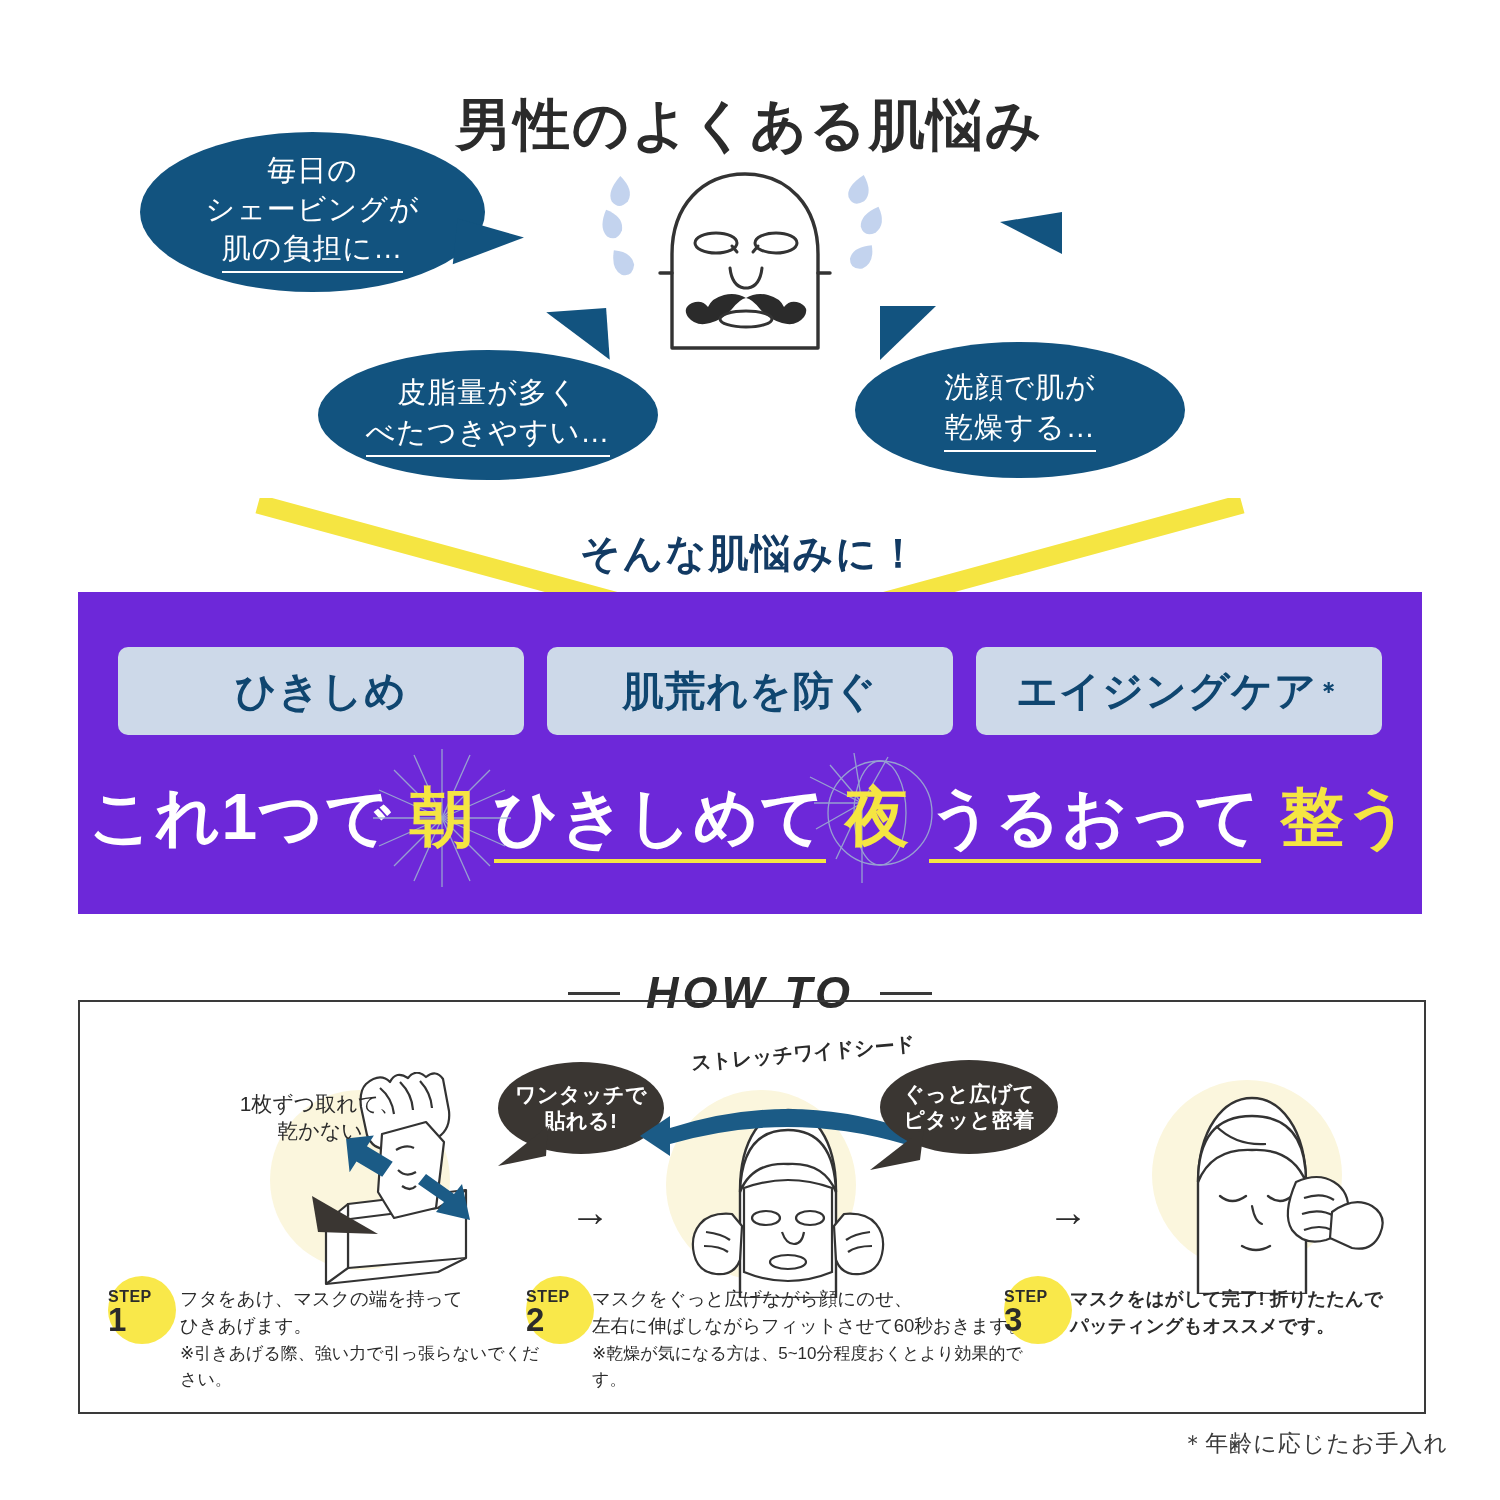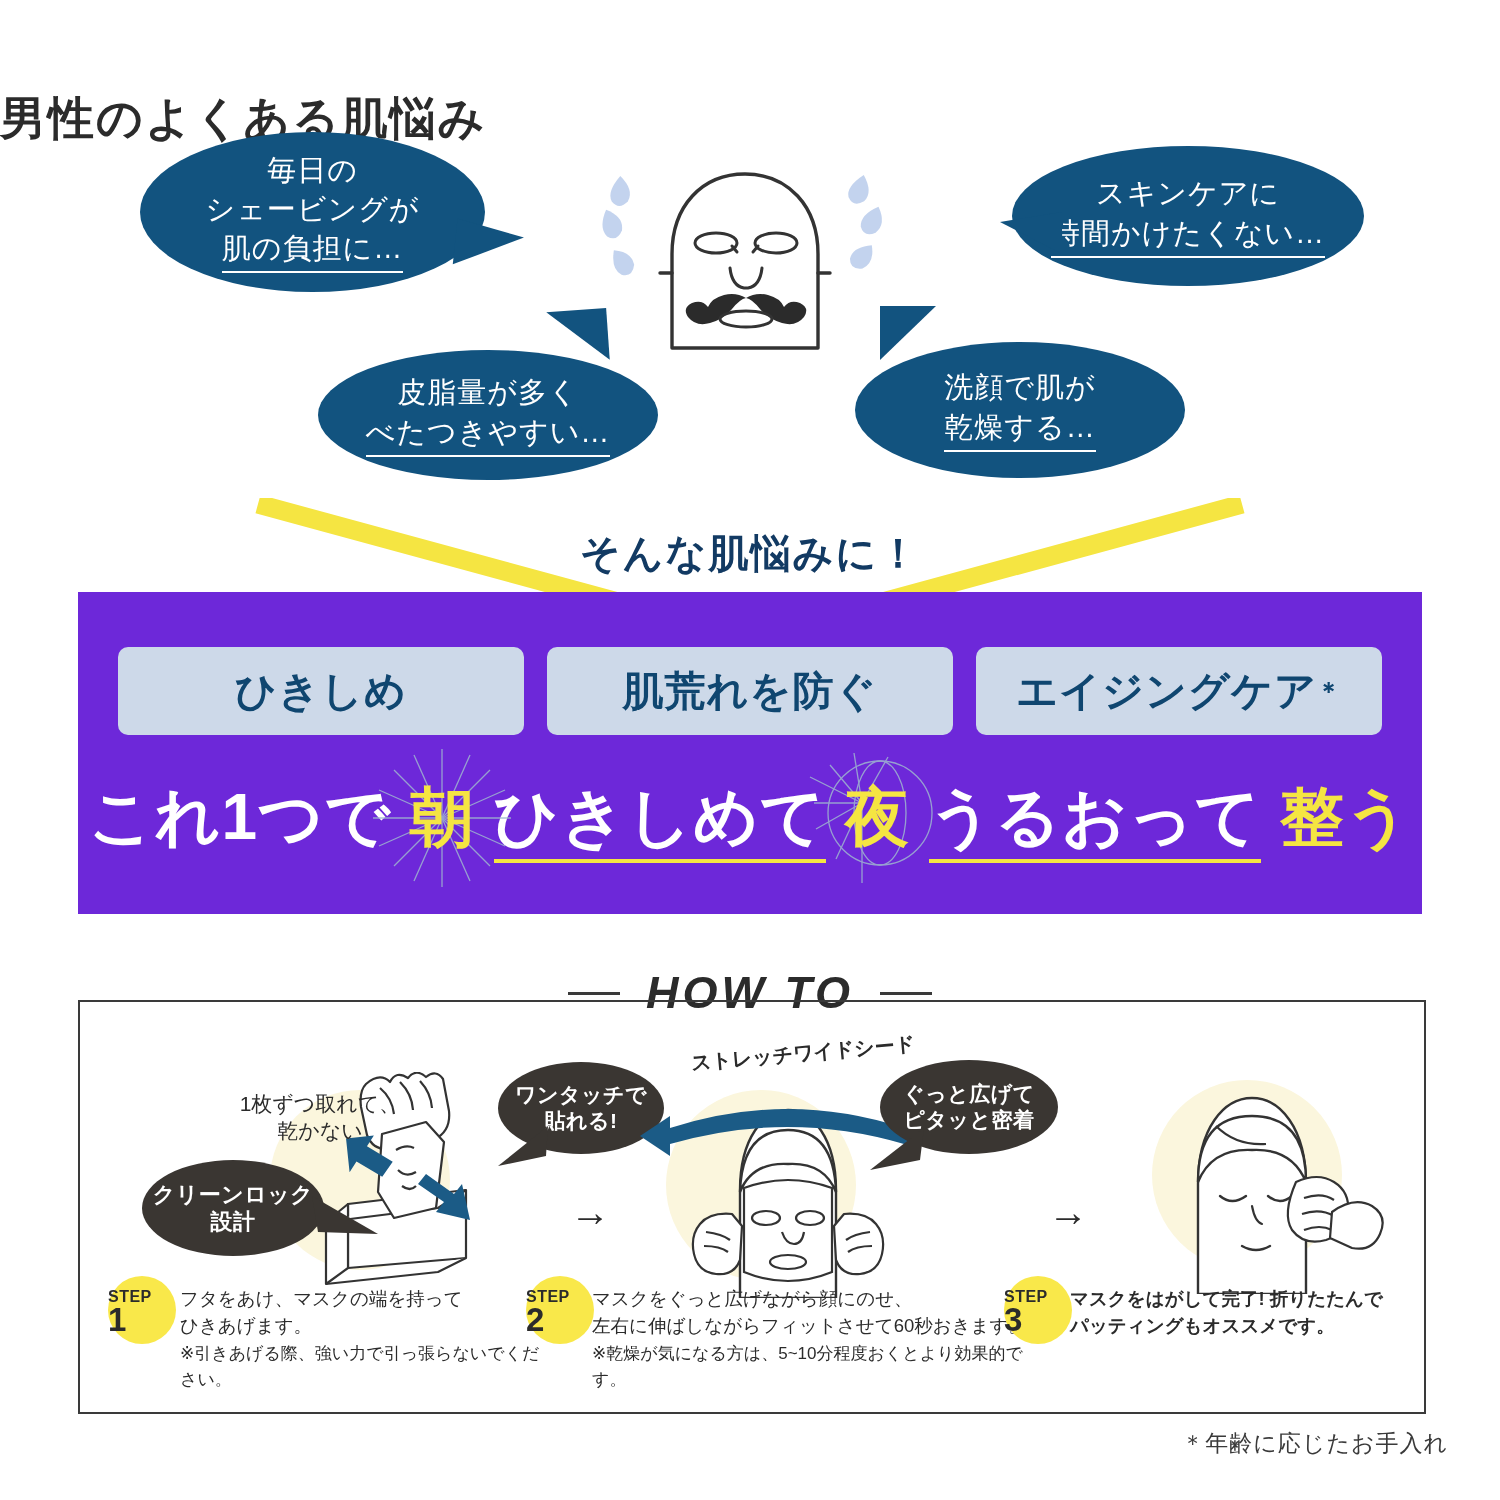--- a/index.html
+++ b/index.html
@@ -9,22 +9,22 @@
     font-family:"Liberation Sans","DejaVu Sans",sans-serif;
     position:relative;
     overflow:hidden;
     color:#2b2b2b;
   }
   .stage{position:absolute;left:0;top:0;width:1500px;height:1500px;}
   .abs{position:absolute;}
 
   
   #top-title{
-    left:0;top:88px;width:1500px;text-align:left;
-    font-size:46px;font-weight:700;color:#2b2b2b;
+    left:0;top:88px;width:1500px;text-align:center;
+    font-size:56px;font-weight:700;color:#2b2b2b;
     letter-spacing:2px;
   }
 
   
   .bub{
     background:#12537f;border-radius:50%;
     display:flex;align-items:center;justify-content:center;
     color:#ffffff;text-align:center;line-height:1.35;
     font-weight:400;letter-spacing:1px;
   }
@@ -203,26 +203,20 @@
 
   <div class="abs bub" id="bubble-1">
     <div class="txt">
       <span>毎日の</span><br>
       <span>シェービングが</span><br>
       <span class="ul">肌の負担に…</span>
     </div>
   </div>
   <div class="tail" id="bubble-1-tail"></div>
 
-  <div class="abs bub" id="bubble-2">
-    <div class="txt">
-      <span>スキンケアに</span><br>
-      <span class="ul">時間かけたくない…</span>
-    </div>
-  </div>
   <div class="tail" id="bubble-2-tail"></div>
 
   <div class="abs bub" id="bubble-3">
     <div class="txt">
       <span>皮脂量が多く</span><br>
       <span class="ul">べたつきやすい…</span>
     </div>
   </div>
   <div class="tail" id="bubble-3-tail"></div>
 
@@ -344,26 +338,20 @@
           <path d="M196 102 L224 122 L232 112 L240 148 L206 140 L214 130 L188 112 Z"></path>
         </g>
       </svg>
     </div>
 
     <div class="plab" style="left:130px;top:88px;width:220px;font-size:21px;">
       <span>1枚ずつ取れて、</span><br>
       <span>乾かない</span>
     </div>
 
-    <div class="dbub" style="left:62px;top:158px;width:182px;height:96px;font-size:22px;">
-      <div>
-        <span>クリーンロック</span><br>
-        <span>設計</span>
-      </div>
-    </div>
     <div class="abs" style="left:232px;top:190px;">
       <svg width="70" height="52">
           <path d="M0 4 L66 42 L6 40 Z" fill="#3a3632"></path>
         </svg>
     </div>
 
     <div class="dbub" style="left:418px;top:60px;width:166px;height:92px;font-size:21px;">
       <div>
         <span>ワンタッチで</span><br>
         <span>貼れる!</span>

